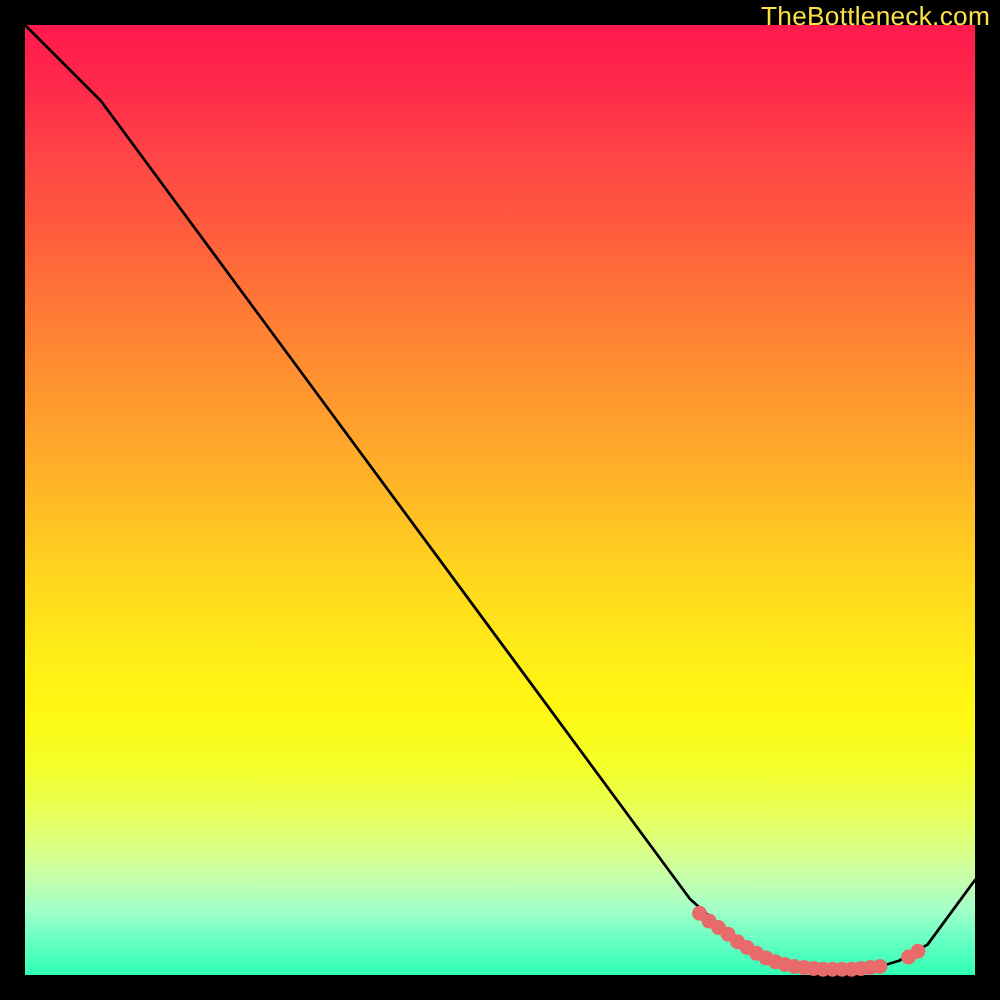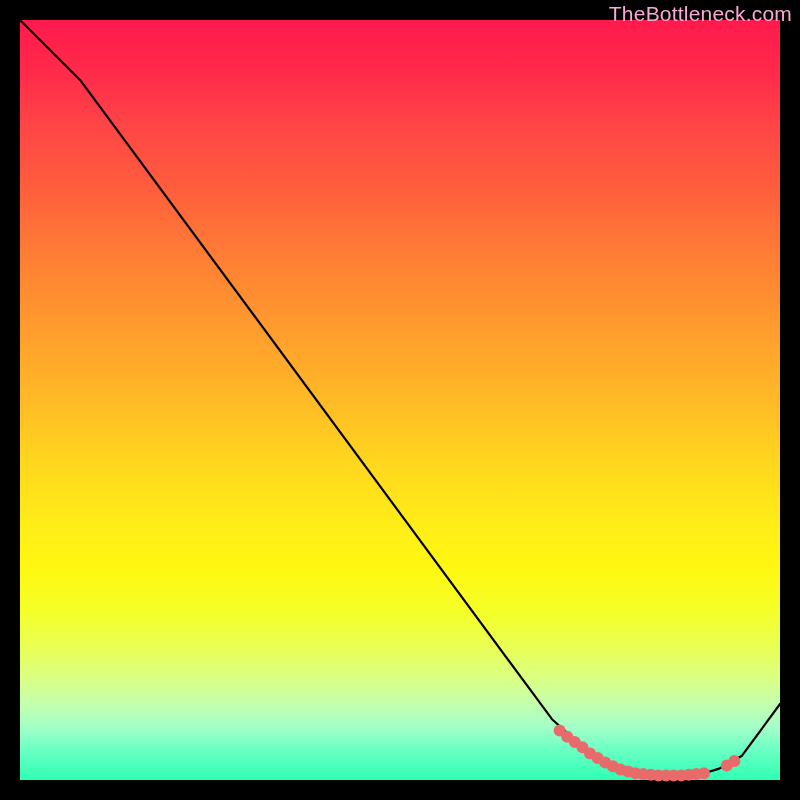--- a/index.html
+++ b/index.html
@@ -44,21 +44,21 @@
       #c4ffae 90%,
       #a4ffc8 93%,
       #6cffc4 96%,
       #2effb4 100%
     );
   }
   .watermark {
     position: absolute;
     top: 2px;
     right: 8px;
-    color: #f9a8d4;
+    color: #fde047;
     font-size: 21px;
     font-weight: 400;
     letter-spacing: 0.2px;
     user-select: none;
   }
   svg.curve {
     position: absolute;
     left: 0;
     top: 0;
     width: 760px;

